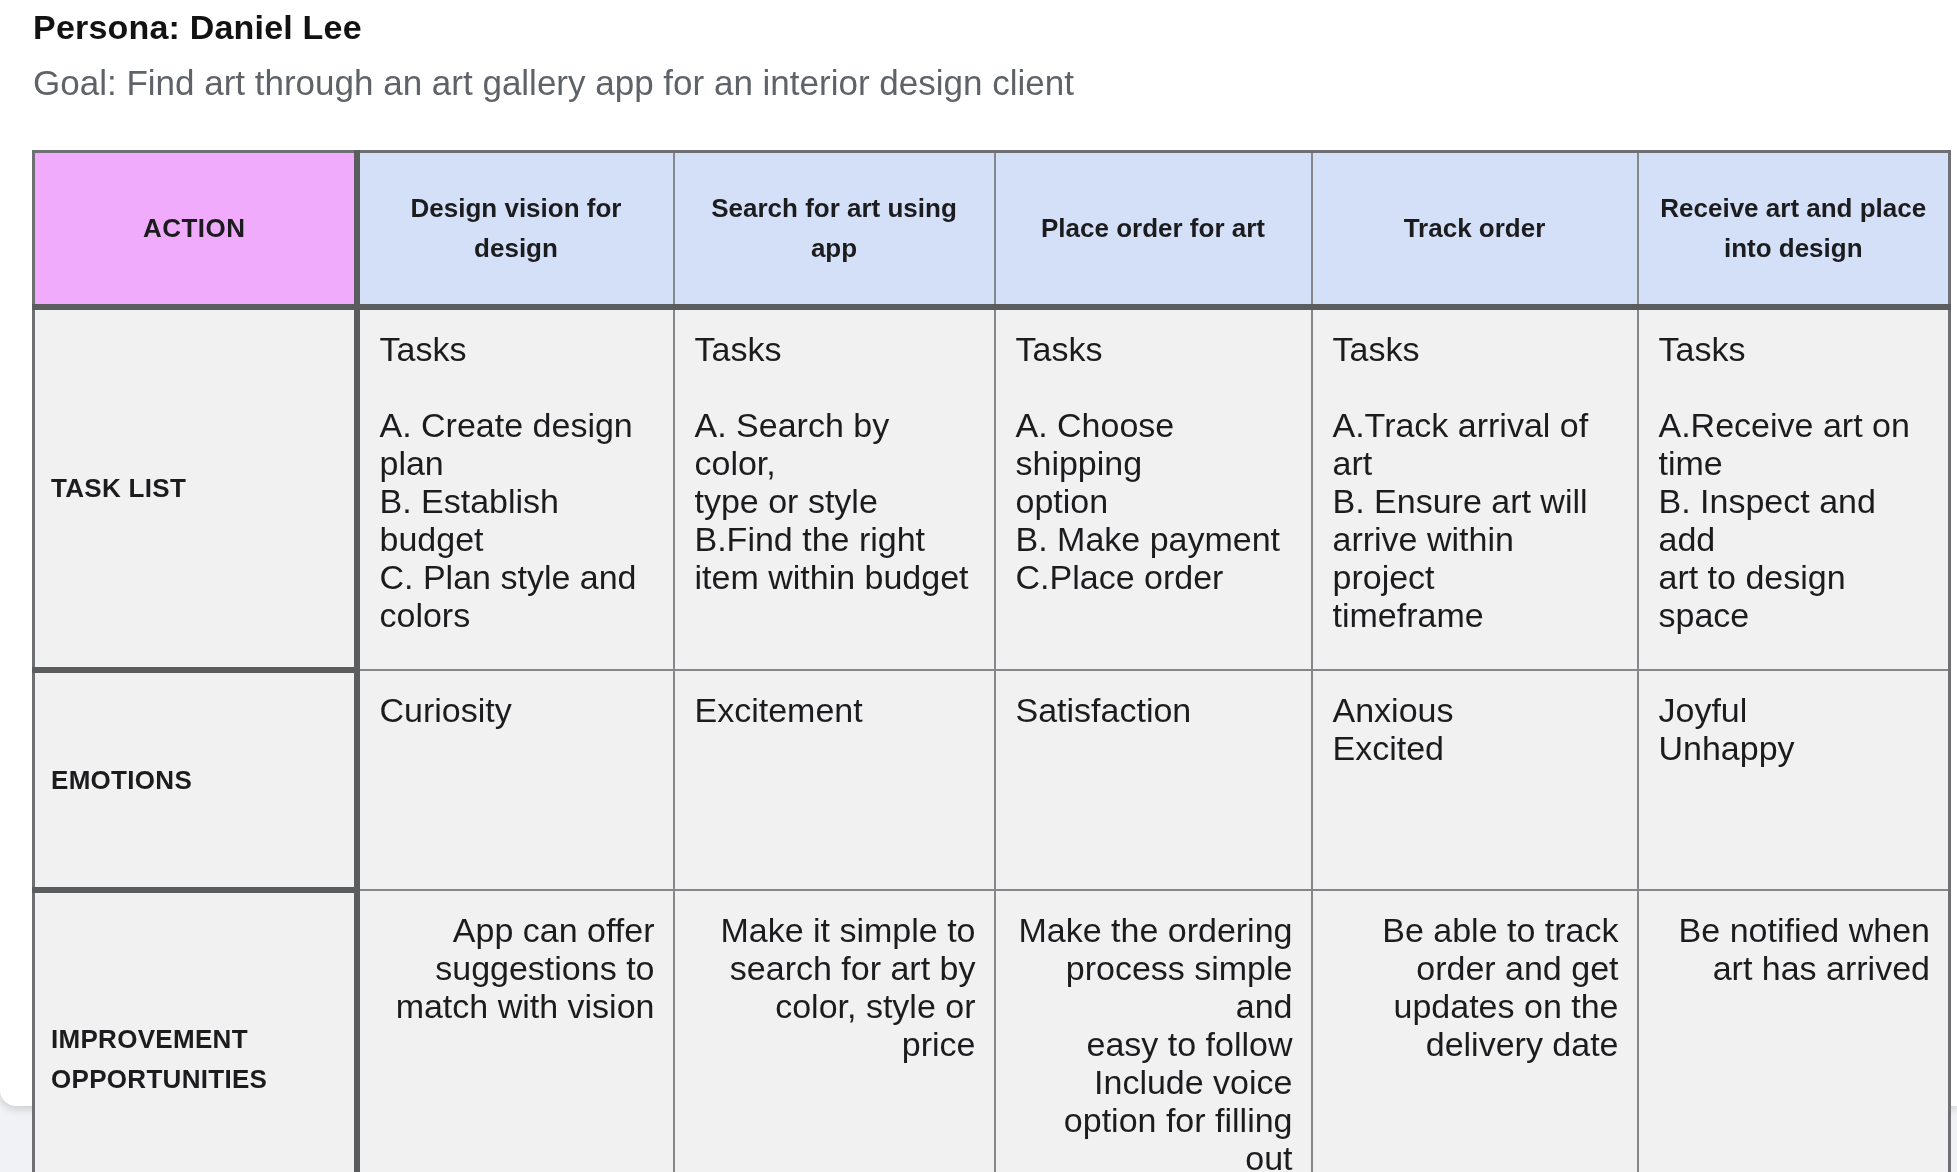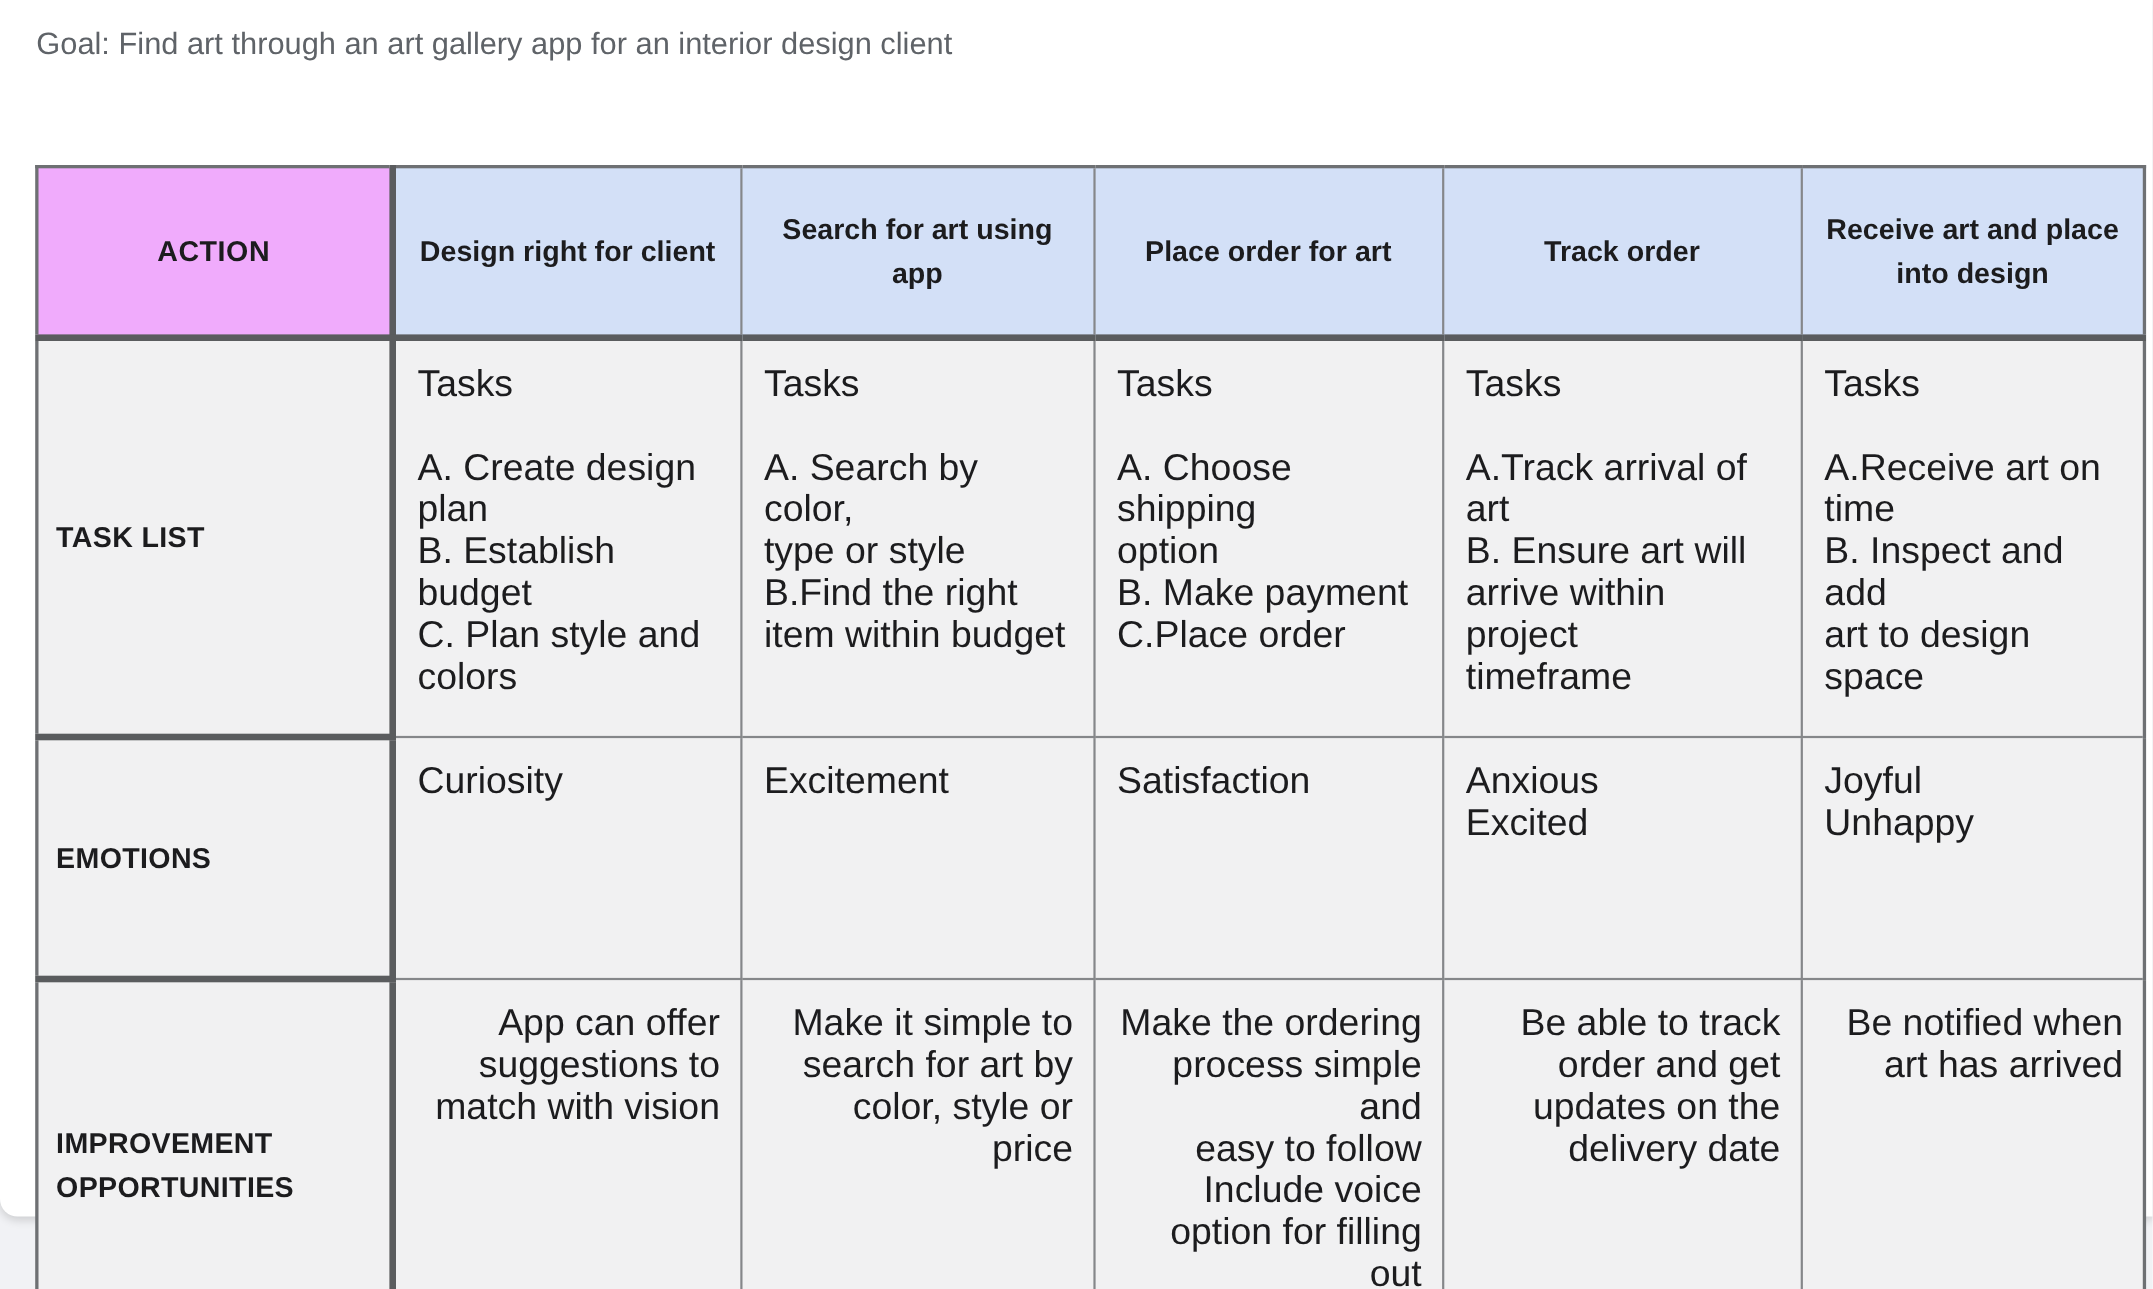--- a/index.html
+++ b/index.html
@@ -23,21 +23,21 @@
   .header-block {
     position: absolute; left: 33px; top: 8px; z-index: 2; width: 1400px;
   }
   .page-title {
     margin: 0;
     font-size: 34px; font-weight: 700; color: #121212;
     letter-spacing: 0.2px;
   }
   .page-subtitle {
     margin: 16px 0 0 0;
-    font-size: 28px; font-weight: 400; color: #5f6368;
+    font-size: 35px; font-weight: 400; color: #5f6368;
   }
   table.journey {
     position: absolute; left: 32px; top: 150px; z-index: 2;
     width: 1916px;
     border-collapse: collapse;
     table-layout: fixed;
   }
   .journey th, .journey td {
     border: 2px solid #85878a;
     background: #f1f1f2;
@@ -100,36 +100,37 @@
   .r-task    { height: 363px; }
   .r-emotion { height: 220px; }
   .r-improve { height: 269px; }
 </style>
 </head>
 <body>
 
 <div class="sheet"></div>
 
 <div class="header-block">
+  <h1 class="page-title">Persona: Daniel Lee</h1>
   <p class="page-subtitle">Goal: Find art through an art gallery app for an interior design client</p>
 </div>
 
 <table class="journey">
   <colgroup>
     <col style="width:323px">
     <col style="width:317px">
     <col style="width:321px">
     <col style="width:317px">
     <col style="width:326px">
     <col style="width:312px">
   </colgroup>
   <tbody>
       <tr class="r-header">
     <th class="corner">ACTION</th>
-    <th class="chead">Design right for client</th>
+    <th class="chead">Design vision for design</th>
     <th class="chead">Search for art using app</th>
     <th class="chead">Place order for art</th>
     <th class="chead">Track order</th>
     <th class="chead last">Receive art and place into design</th>
   </tr>
   <tr class="r-task">
     <th class="rlabel">TASK LIST</th>
     <td>Tasks
 
 A. Create design

